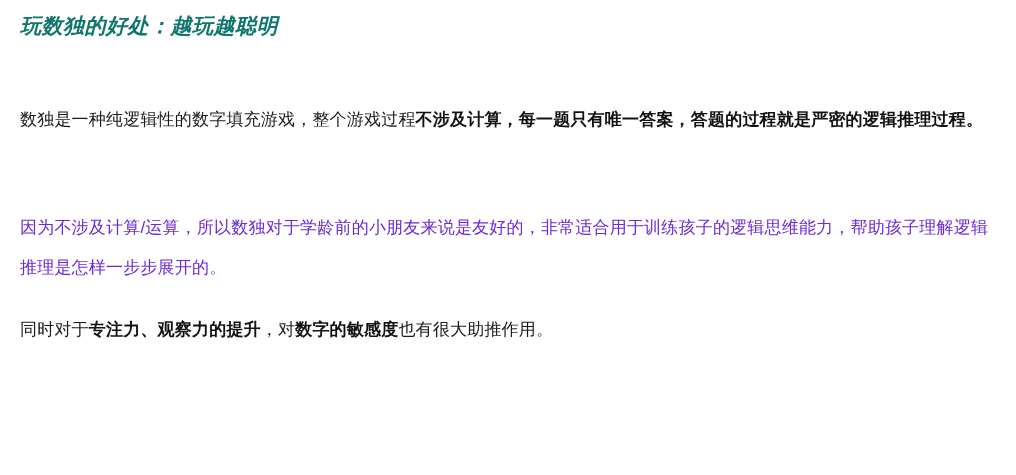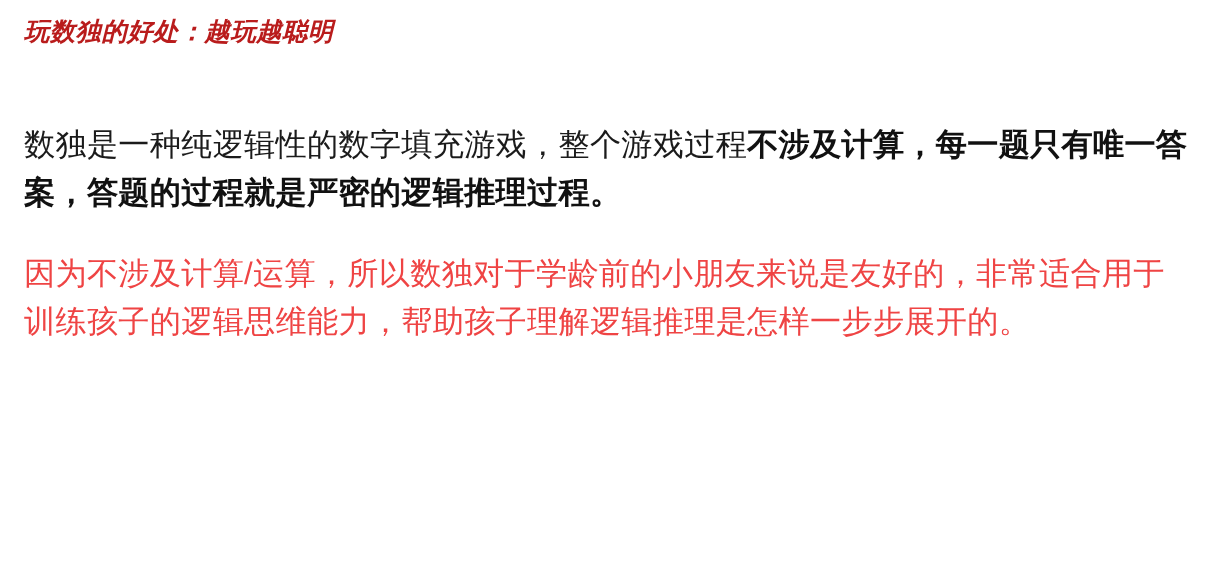--- a/index.html
+++ b/index.html
@@ -22,53 +22,54 @@
     padding: 0 20px;
   }
   .article-title {
     position: absolute;
     left: 20px;
     top: 12px;
     font-size: 21px;
     font-weight: bold;
     font-style: italic;
     letter-spacing: 0.5px;
-    color: #b91c1c;
+    color: #0f766e;
     white-space: nowrap;
   }
   .body-block {
     position: absolute;
     left: 20px;
     width: 976px;
-    font-size: 26px;
+    font-size: 17px;
     line-height: 40px;
     color: #1b1b1b;
     letter-spacing: 0.2px;
   }
   .p1 { top: 100px; }
   .p2 { top: 208px; }
   .p3 { top: 310px; }
   .p4 { top: 372px; }
 
-  .p2 { color: #ef4444; }
+  .p2 { color: #6d28d9; }
 
   .bold {
     font-weight: bold;
     color: #111111;
   }
   .seg {
     white-space: pre-wrap;
   }
 </style>
 </head>
 <body>
 
 <div class="page">
 
   <div class="article-title">玩数独的好处：越玩越聪明</div>
 
   <div class="body-block p1"><span class="seg">数独是一种纯逻辑性的数字填充游戏，整个游戏过程</span><span class="seg bold">不涉及计算，每一题只有唯一答案，答题的过程就是严密的逻辑推理过程。</span></div>
 
   <div class="body-block p2"><span class="seg">因为不涉及计算/运算，所以数独对于学龄前的小朋友来说是友好的，非常适合用于训练孩子的逻辑思维能力，帮助孩子理解逻辑推理是怎样一步步展开的。</span></div>
 
+  <div class="body-block p3"><span class="seg">同时对于</span><span class="seg bold">专注力、观察力的提升</span><span class="seg">，对</span><span class="seg bold">数字的敏感度</span><span class="seg">也有很大助推作用。</span></div>
 
 
 </div>
 
 </body></html>

